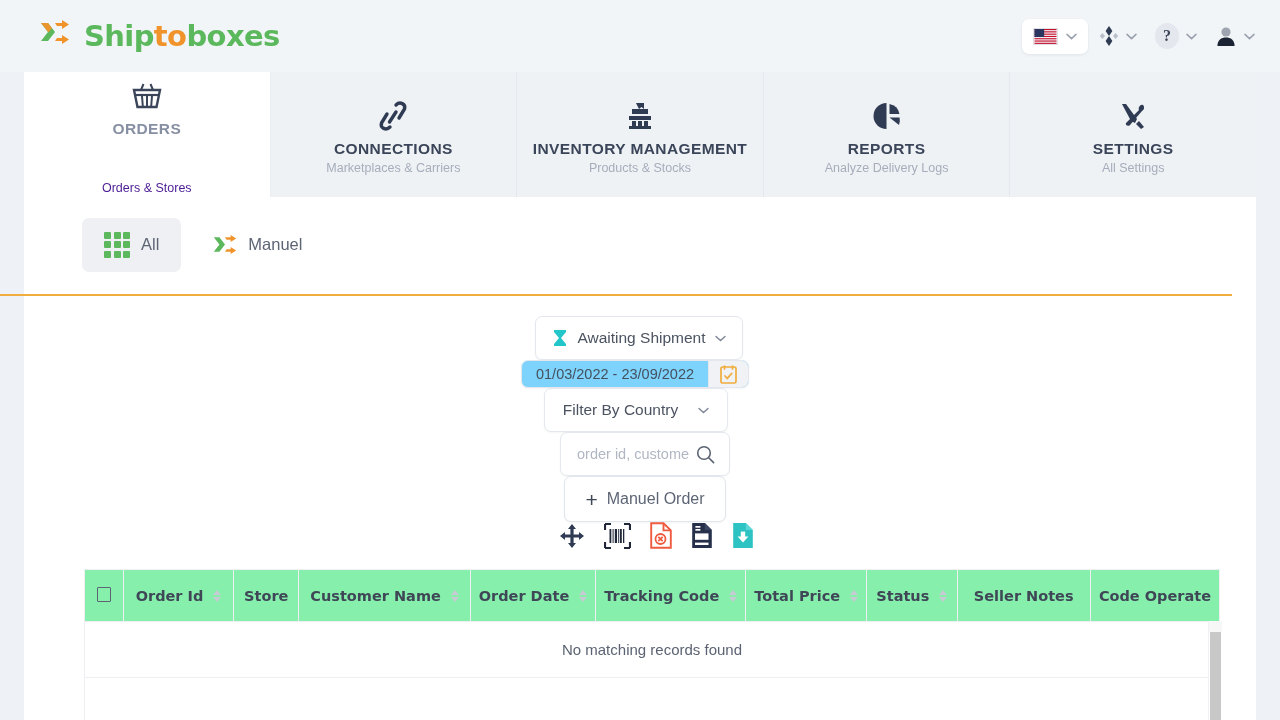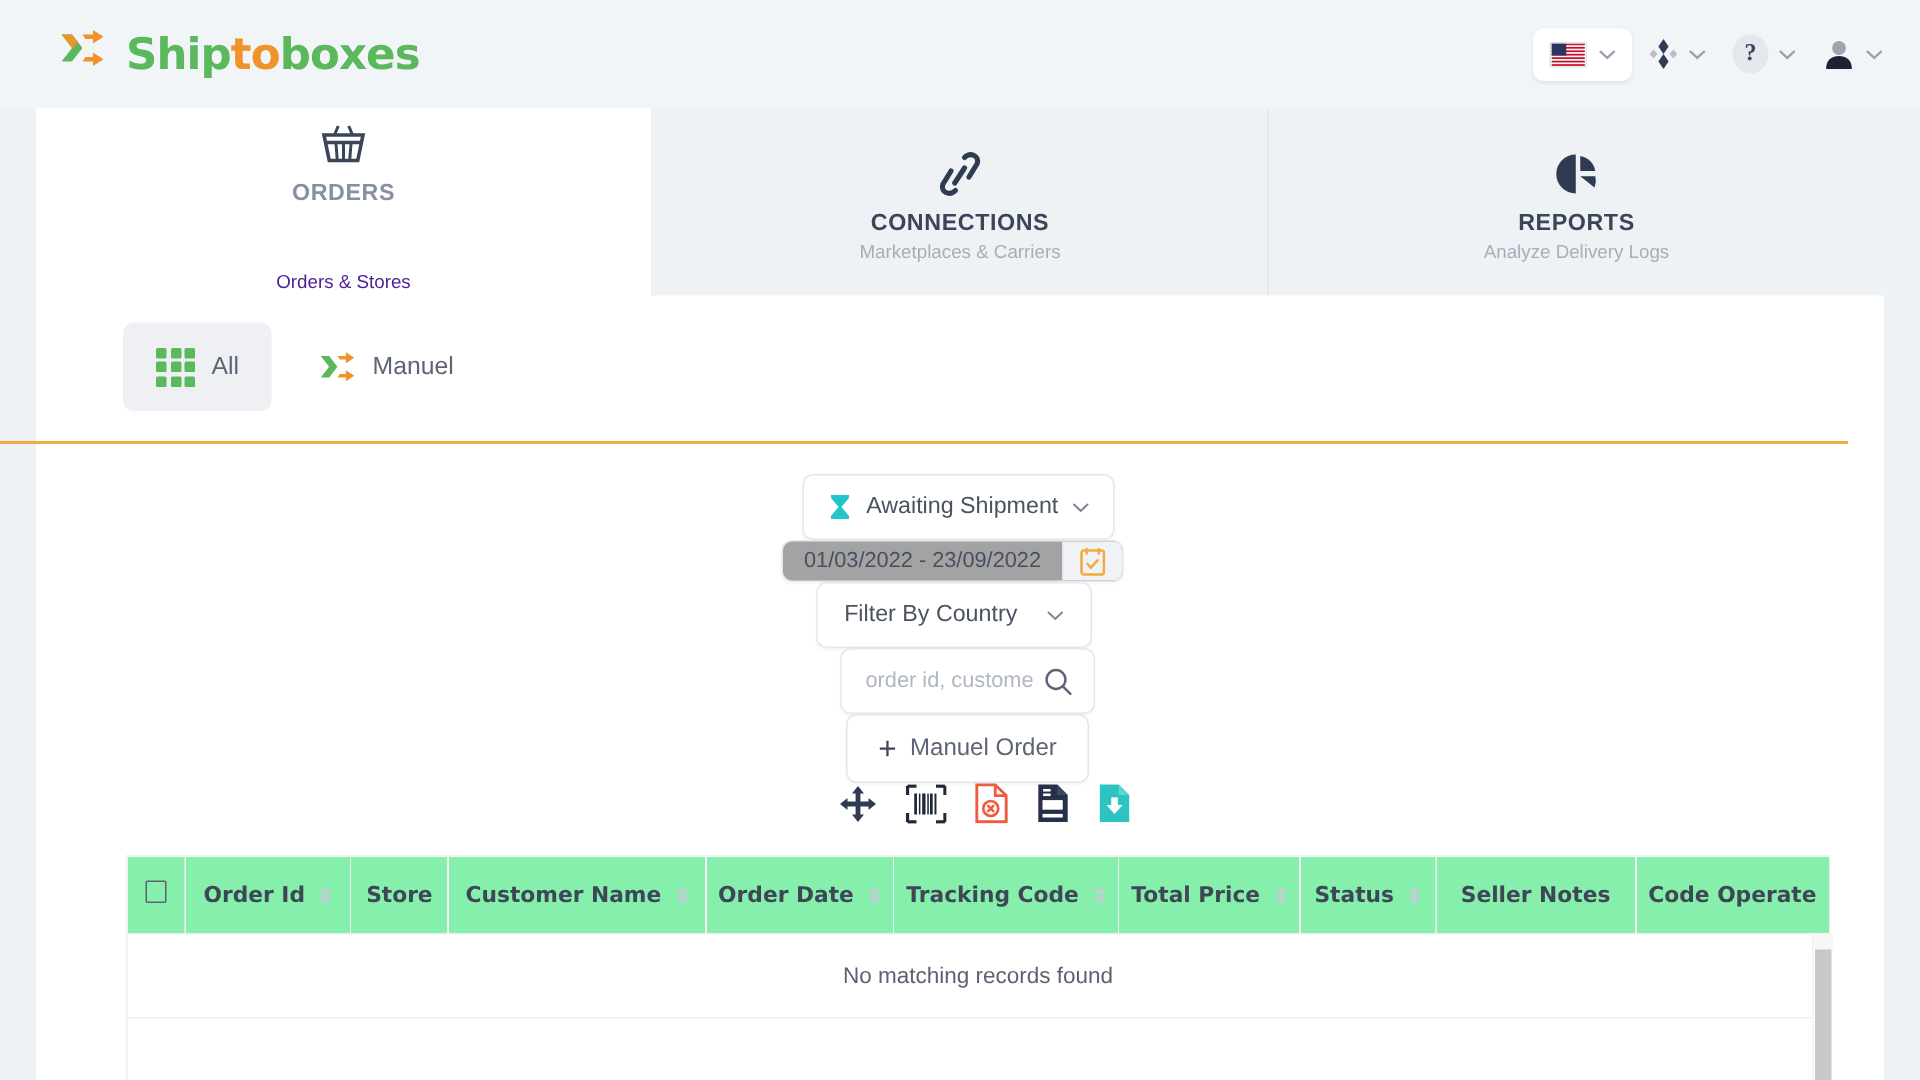--- a/index.html
+++ b/index.html
@@ -81,21 +81,21 @@
     color: #3b4559; letter-spacing: .4px;
     font-family: Liberation Sans, sans-serif;
   }
   .navtab.active .ntitle { color: #878fa3; }
   .navtab .nsub { font-size: 12.5px; color: #a6adbb; }
   .navtab.active .nsub { color: #4c1d95; margin-top: 40px; }
   .nicon { height: 38px; display: flex; align-items: flex-end; margin-bottom: 4px; }
 
   
   .subtabs {
-    display: flex; 
+    display: flex; align-items: center;
     gap: 10px; padding: 18px 34px 20px 58px;
     height: 97px;
   }
   .subtab {
     display: flex; align-items: center; gap: 11px;
     padding: 14px 22px;
     border-radius: 7px;
     cursor: pointer;
   }
   .subtab.sel { background: #eef0f3; }
@@ -123,21 +123,21 @@
     height: 44px;
     display: flex; align-items: center;
     box-shadow: 0 1px 2px rgba(40,50,70,.05);
     cursor: pointer;
   }
   .ctrl.status { padding: 0 16px; gap: 9px; margin-right: 12px; }
   .ctrl.status .txt { font-size: 15.5px; color: #4b5361; }
   .daterange {
     display: flex; align-items: center; margin-right: 20px;
     border: 1px solid #e4e8ee; border-radius: 7px;
-    background: #a3a3a3; height: 28px; overflow: hidden;
+    background: #7dd3fc; height: 28px; overflow: hidden;
     box-shadow: 0 1px 2px rgba(40,50,70,.05);
   }
   .daterange .dtxt {
     padding: 0 14px; font-size: 14.5px; color: #45505f;
     white-space: nowrap;
   }
   .daterange .calbtn {
     width: 40px; height: 100%;
     background: #f0f2f5;
     border-left: 1px solid #e4e8ee;
@@ -321,33 +321,59 @@
         <svg width="32" height="34" viewBox="0 0 32 34">
           <path d="M19 6 C23 2 29 5 27.5 10 L22 19" stroke="#2f3b52" stroke-width="3.4" fill="none" stroke-linecap="round"></path>
           <path d="M13 28 C9 32 3 29 4.5 24 L10 15" stroke="#2f3b52" stroke-width="3.4" fill="none" stroke-linecap="round"></path>
           <path d="M19 13 L12.5 23" stroke="#2f3b52" stroke-width="3.4" stroke-linecap="round"></path>
         </svg>
       </div>
       <div class="ntitle">CONNECTIONS</div>
       <div class="nsub">Marketplaces &amp; Carriers</div>
     </div>
 
+    <div class="navtab">
+      <div class="nicon">
+        <svg width="34" height="34" viewBox="0 0 34 34">
+          <path d="M13 4 L21 4 L21 10 L18.5 8 L16 10 Z" fill="#2f3b52"></path>
+          <rect x="9" y="10" width="16" height="5" fill="#2f3b52"></rect>
+          <rect x="6" y="17" width="22" height="4" fill="#2f3b52"></rect>
+          <rect x="9" y="22" width="4" height="5" fill="#2f3b52"></rect>
+          <rect x="15" y="22" width="4" height="5" fill="#2f3b52"></rect>
+          <rect x="21" y="22" width="4" height="5" fill="#2f3b52"></rect>
+          <rect x="6" y="27" width="22" height="3" fill="#2f3b52"></rect>
+        </svg>
+      </div>
+      <div class="ntitle">INVENTORY MANAGEMENT</div>
+      <div class="nsub">Products &amp; Stocks</div>
+    </div>
 
     <div class="navtab">
       <div class="nicon">
         <svg width="32" height="34" viewBox="0 0 32 34">
           <path d="M15.5 4 A13 13 0 1 0 15.5 30 L15.5 17 Z" fill="#2f3b52"></path>
           <path d="M18.5 5 A12 12 0 0 1 28.5 15 L18.5 15 Z" fill="#2f3b52"></path>
           <path d="M18.5 18.5 L28 26 A12.8 12.8 0 0 0 28.6 18.5 Z" fill="#2f3b52"></path>
         </svg>
       </div>
       <div class="ntitle">REPORTS</div>
       <div class="nsub">Analyze Delivery Logs</div>
     </div>
 
+    <div class="navtab">
+      <div class="nicon">
+        <svg width="32" height="34" viewBox="0 0 32 34">
+          <path d="M5 5 L9 5 L20 20 L18 24 L14 22 Z" fill="#2f3b52"></path>
+          <path d="M26 6 C28 8 27 11 25 12 L13 26 C11 28 8 26 9 24 L22 11 C21 9 23 5 26 6 Z" fill="#2f3b52"></path>
+          <path d="M22 22 L27 28 L24 30 L19 25 Z" fill="#2f3b52"></path>
+        </svg>
+      </div>
+      <div class="ntitle">SETTINGS</div>
+      <div class="nsub">All Settings</div>
+    </div>
   </div>
 
   <div class="subtabs">
     <div class="subtab sel">
       <span class="grid-icon">
           <i></i>
           <i></i>
           <i></i>
           <i></i>
           <i></i>

